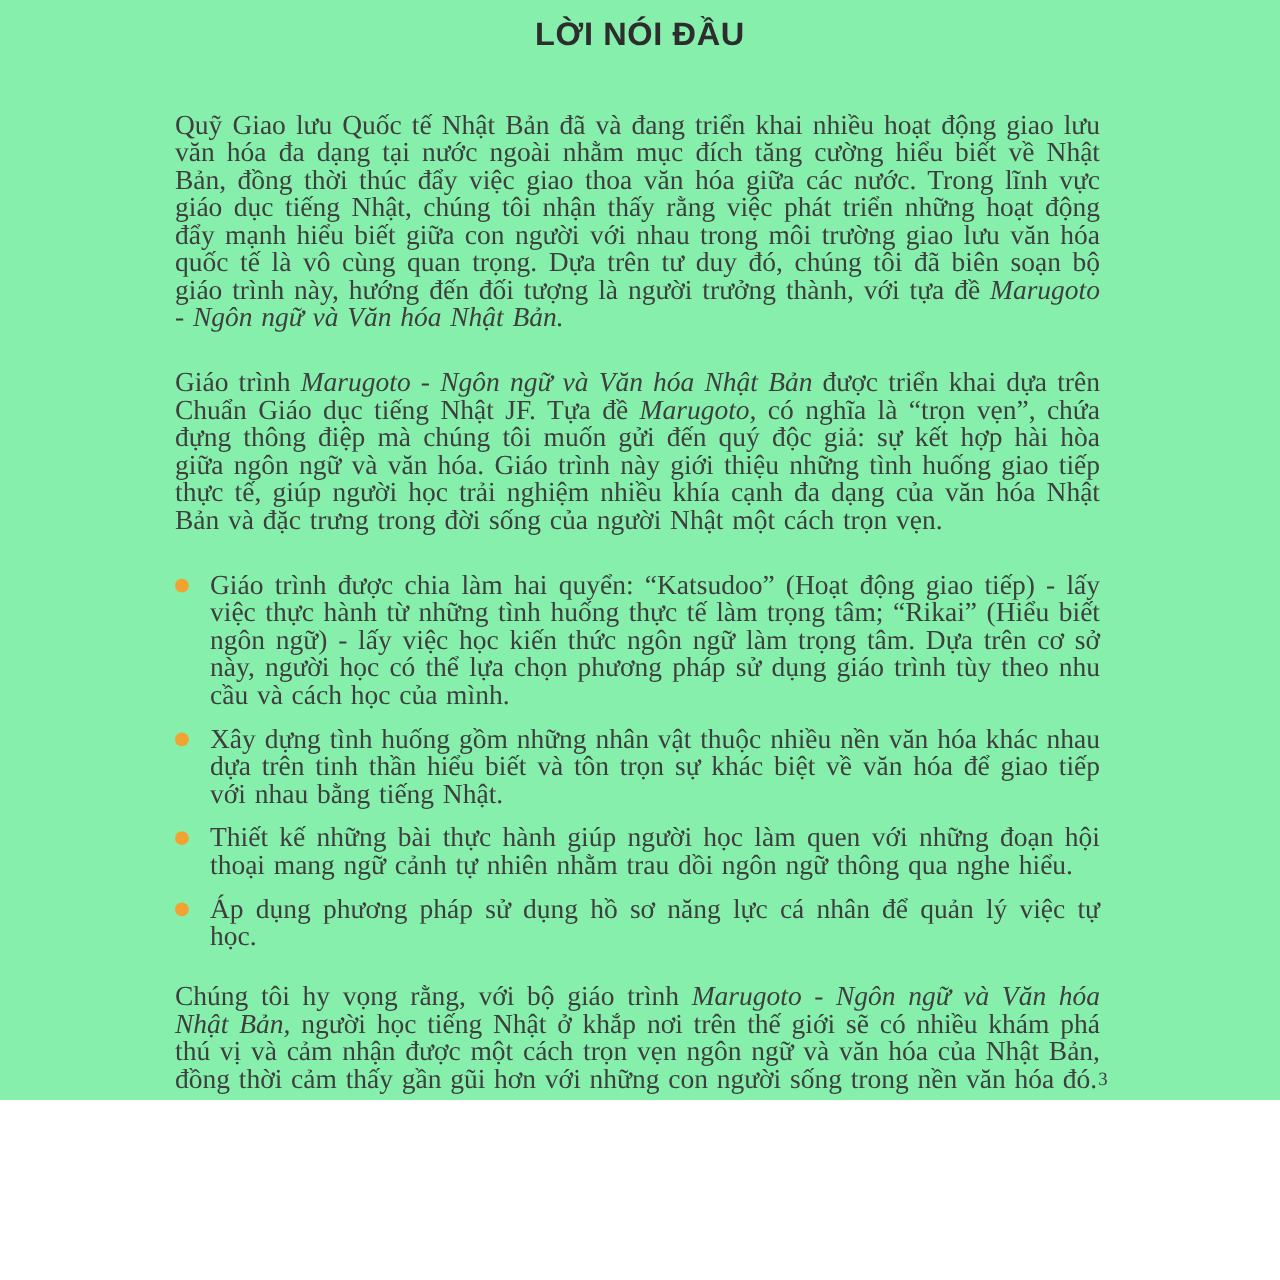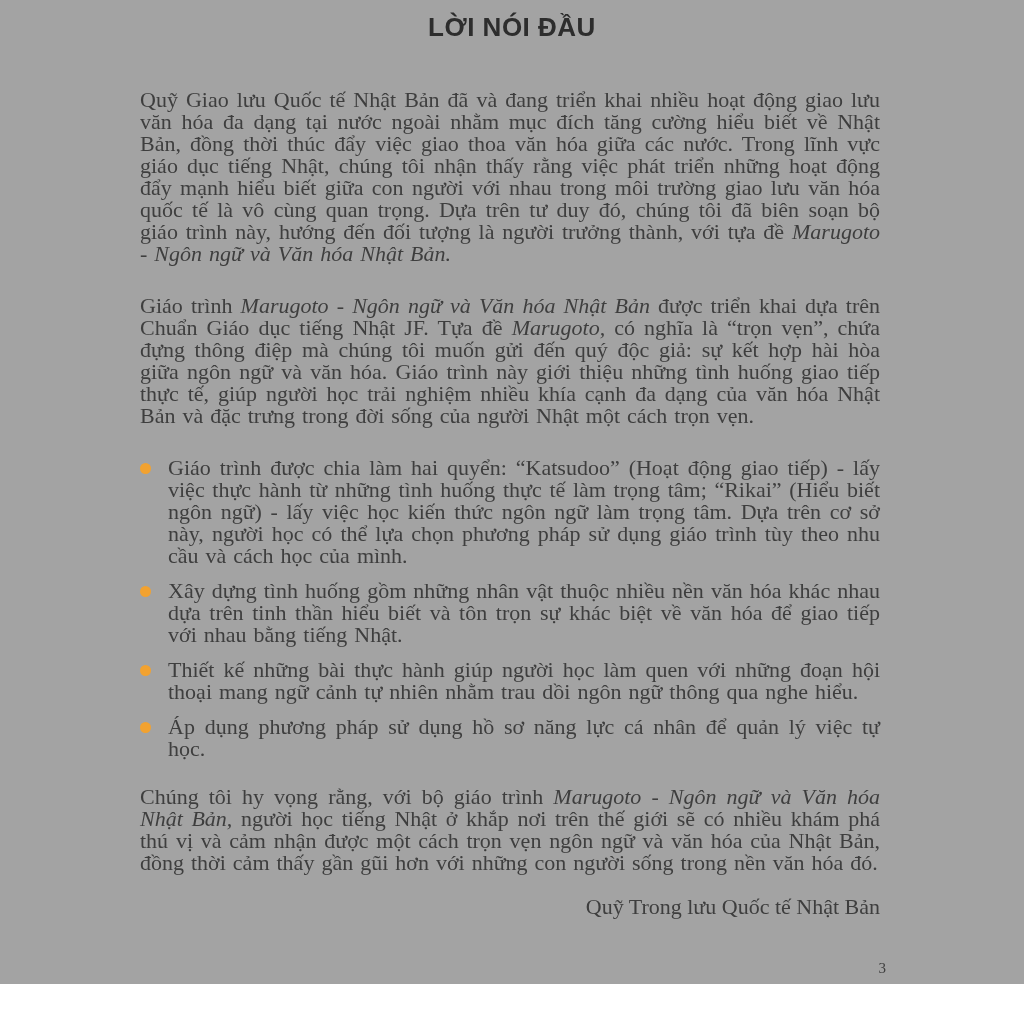--- a/index.html
+++ b/index.html
@@ -1,20 +1,20 @@
 <!DOCTYPE html>
 <html lang="vi" style="--bullet: #F2A230; --text: #3E3E3E; --title: #2D2D2D;"><head>
 <meta charset="utf-8">
 <style>
   html, body { margin: 0; padding: 0; background: #ffffff; }
   .page {
     position: relative;
     width: 1024px;
-    height: 984px;
-    background: #a3a3a3;
+    height: 880px;
+    background: #86efac;
     font-family: "Liberation Serif", "DejaVu Serif", serif;
     color: var(--text, #3e3e3e);
     overflow: hidden;
     box-sizing: border-box;
   }
   .title {
     margin: 0;
     padding-top: 12px;
     text-align: center;
     font-family: "Liberation Sans", "DejaVu Sans", sans-serif;

